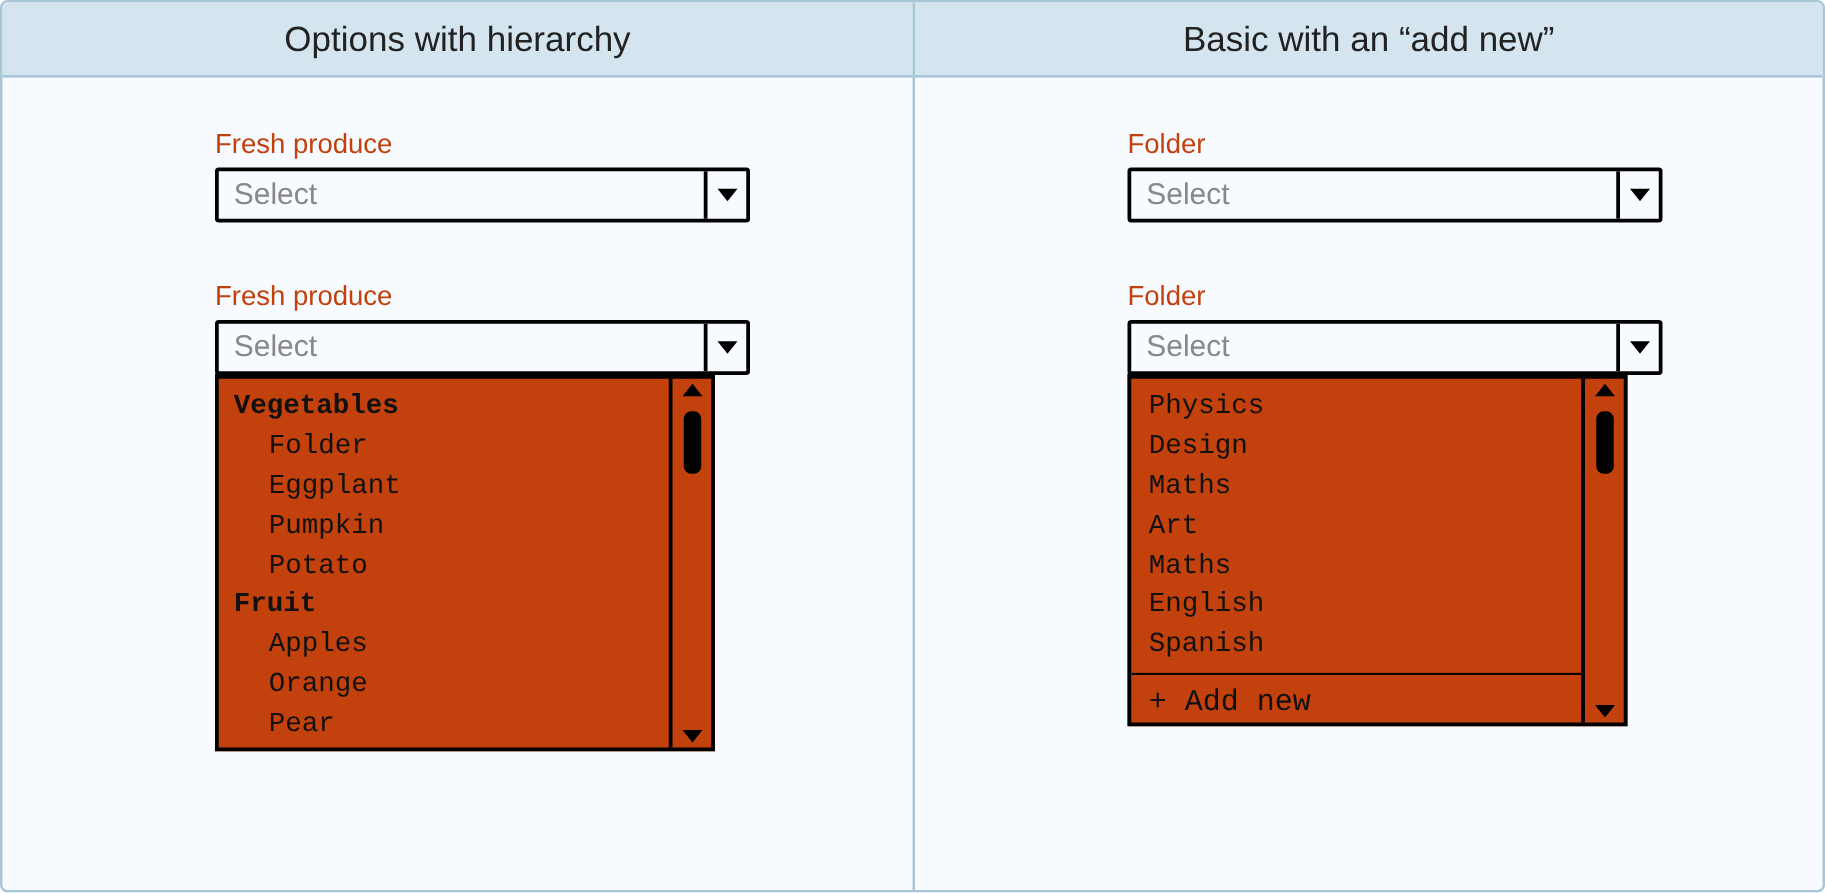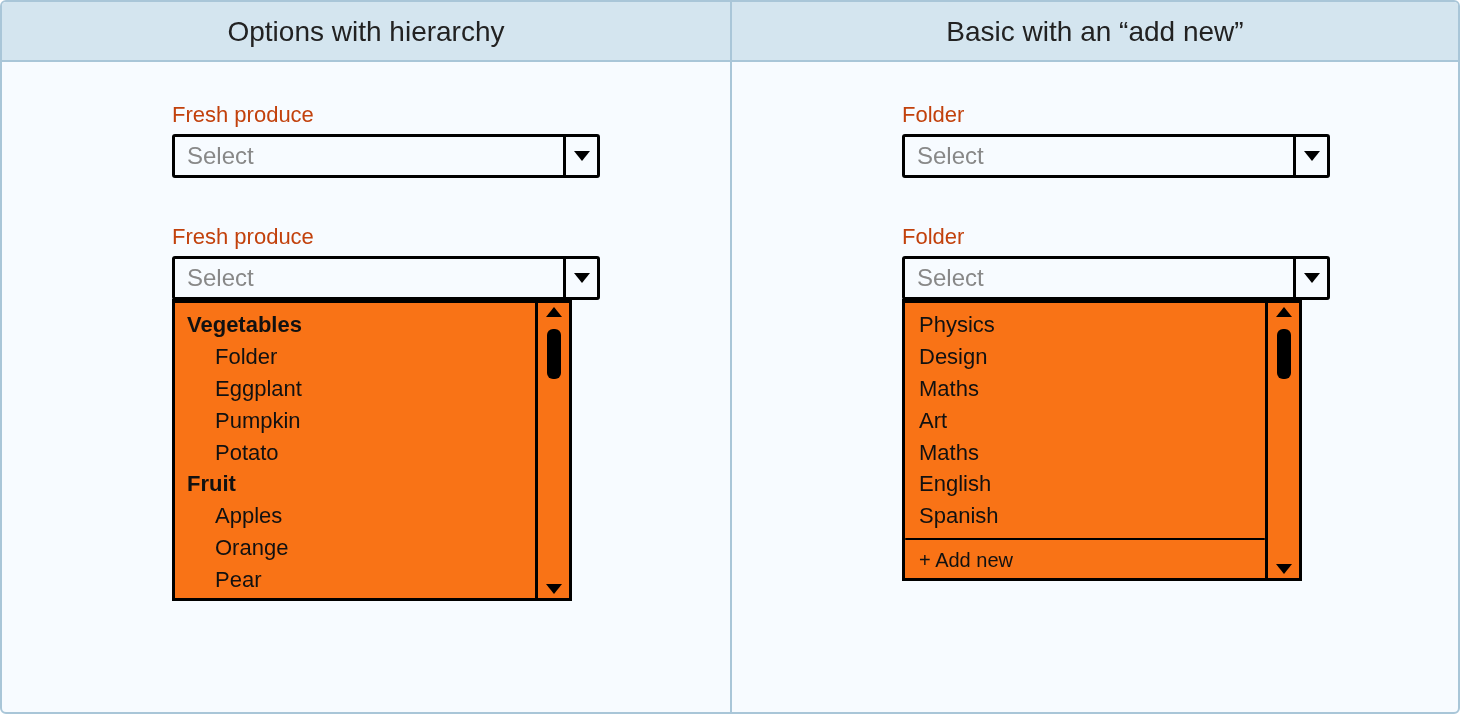--- a/index.html
+++ b/index.html
@@ -82,42 +82,43 @@
     border-right: 8px solid transparent;
     border-top: 10px solid #000;
   }
 
   
   .dropdown {
     display: flex;
     width: 400px;
     border: 3px solid #000;
     border-top: 4px solid #000;
-    background: #f97316;
+    background: #c2410c;
     margin-top: -1px;
+    font-family: Liberation Mono, monospace;
   }
   .dropdown .list {
     flex: 1;
     padding: 6px 10px 8px 12px;
     font-size: 22px;
     line-height: 1.45;
     color: #111;
   }
   .dropdown .group-hd { font-weight: 700; }
   .dropdown .item { padding-left: 28px; }
   .dropdown .flat-item { padding-left: 2px; }
 
   .addnew-sep {
     border-top: 2px solid #000;
     margin: 6px -10px 4px -12px;
     border-radius: 2px;
   }
   .addnew {
     padding: 2px 2px 0 2px;
-    font-size: 20px;
+    font-size: 24px;
   }
 
   
   .sb {
     width: 34px;
     border-left: 3px solid #000;
     display: flex;
     flex-direction: column;
     align-items: center;
     padding: 4px 0;

